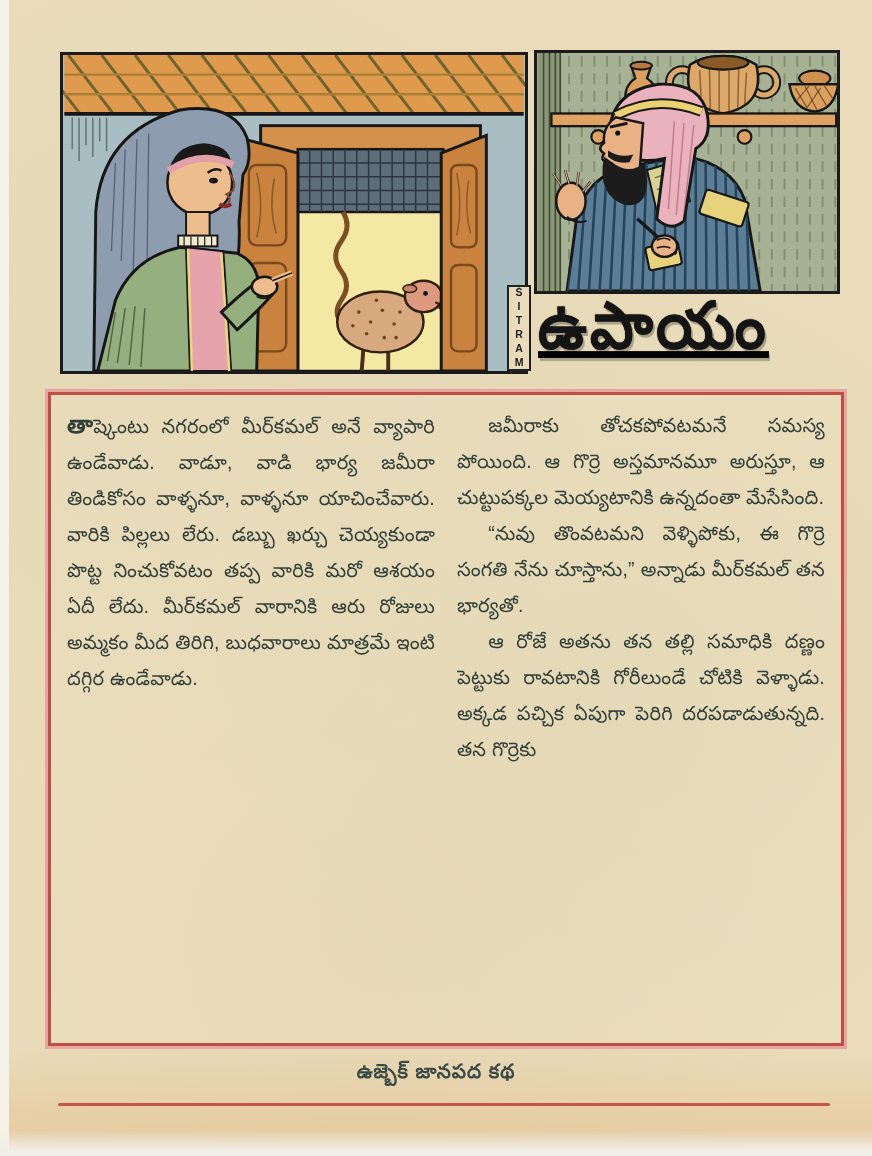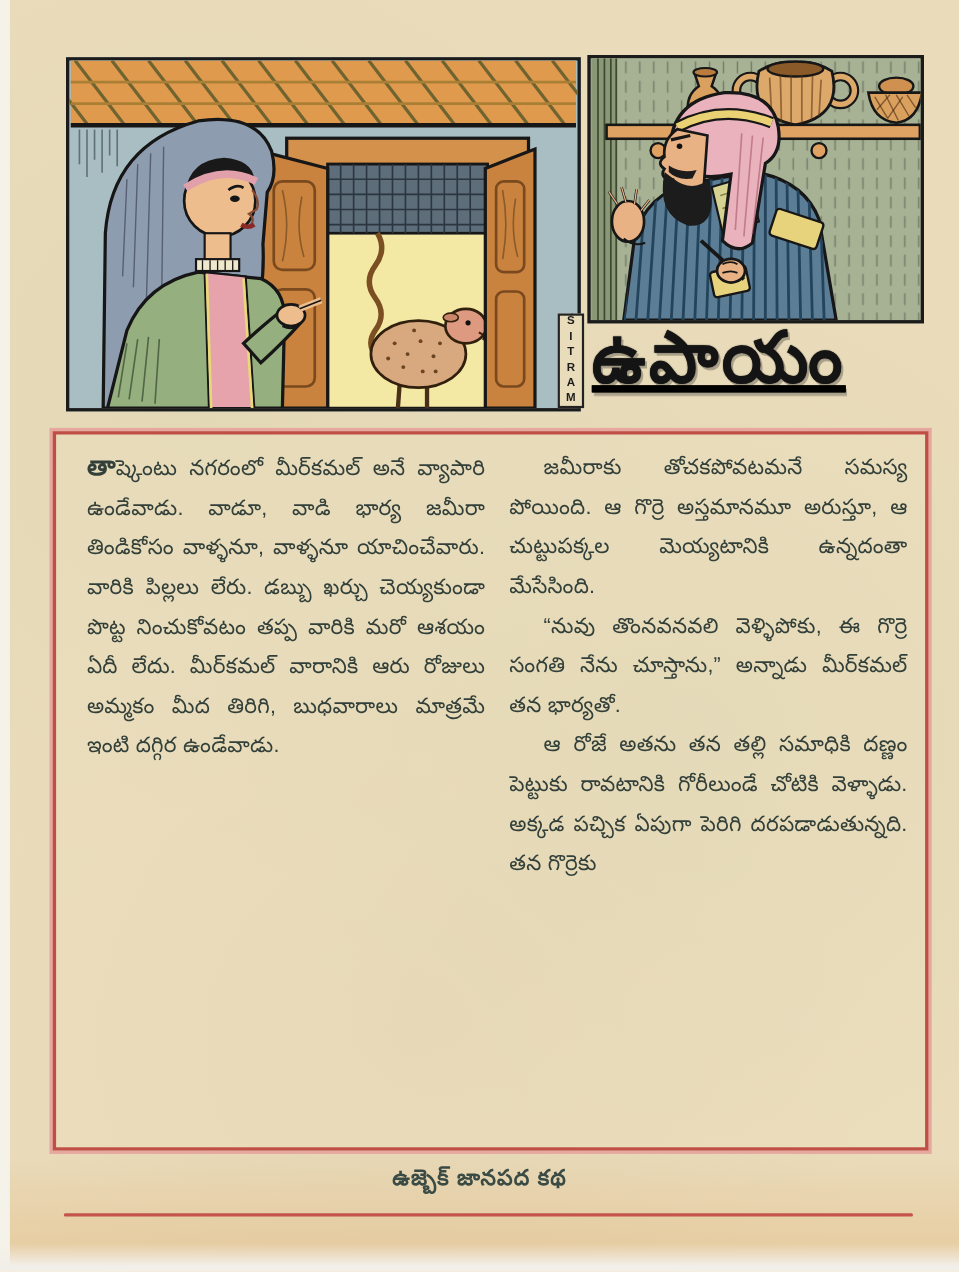--- a/index.html
+++ b/index.html
@@ -46,21 +46,21 @@
 
   
   .text-frame{
     position:absolute;left:48px;top:392px;width:796px;height:654px;box-sizing:border-box;
     border:3px solid #bf4e46;
     box-shadow:0 0 0 3px #e5a79e;
     background:rgba(240,228,196,0.25);
   }
   .columns{
     display:grid;grid-template-columns:1fr 1fr;column-gap:22px;
-    padding:12px 16px 0 28px;height:100%;box-sizing:border-box;
+    padding:12px 16px 0 16px;height:100%;box-sizing:border-box;
   }
   .col{overflow:hidden;}
   .para{
     margin:0;color:#33403a;
     font-size:19.5px;line-height:36px;text-align:justify;text-indent:1.6em;
     font-family:"Liberation Sans",sans-serif;
     letter-spacing:0.2px;
   }
   .para.first{text-indent:0;}
   .lead{font-weight:700;font-size:1.22em;}
@@ -373,21 +373,21 @@
     <span class="title-text">ఉపాయం</span>
   </div>
 
   <div class="text-frame">
     <div class="columns">
       <div class="col">
         <p class="para first"><span class="lead">తా</span><span>ష్కెంటు నగరంలో మీర్‌కమల్ అనే వ్యాపారి ఉండేవాడు. వాడూ, వాడి భార్య జమీరా తిండికోసం వాళ్ళనూ, వాళ్ళనూ యాచించేవారు. వారికి పిల్లలు లేరు. డబ్బు ఖర్చు చెయ్యకుండా పొట్ట నించుకోవటం తప్ప వారికి మరో ఆశయం ఏదీ లేదు. మీర్‌కమల్ వారానికి ఆరు రోజులు అమ్మకం మీద తిరిగి, బుధవారాలు మాత్రమే ఇంటి దగ్గిర ఉండేవాడు.</span></p>
       </div>
       <div class="col">
         <p class="para">జమీరాకు తోచకపోవటమనే సమస్య పోయింది. ఆ గొర్రె అస్తమానమూ అరుస్తూ, ఆ చుట్టుపక్కల మెయ్యటానికి ఉన్నదంతా మేసేసింది.</p>
-        <p class="para">“నువు తొంనవనవలి వెళ్ళిపోకు, ఈ గొర్రె సంగతి నేను చూస్తాను,” అన్నాడు మీర్‌కమల్ తన భార్యతో.</p>
+        <p class="para">“నువు తొంవటమని వెళ్ళిపోకు, ఈ గొర్రె సంగతి నేను చూస్తాను,” అన్నాడు మీర్‌కమల్ తన భార్యతో.</p>
         <p class="para">ఆ రోజే అతను తన తల్లి సమాధికి దణ్ణం పెట్టుకు రావటానికి గోరీలుండే చోటికి వెళ్ళాడు. అక్కడ పచ్చిక ఏపుగా పెరిగి దరపడాడుతున్నది. తన గొర్రెకు</p>
       </div>
     </div>
   </div>
 
   <div class="footer-caption">ఉజ్బెక్ జానపద కథ</div>
   <div class="footer-rule"></div>
 
 </div>
 

